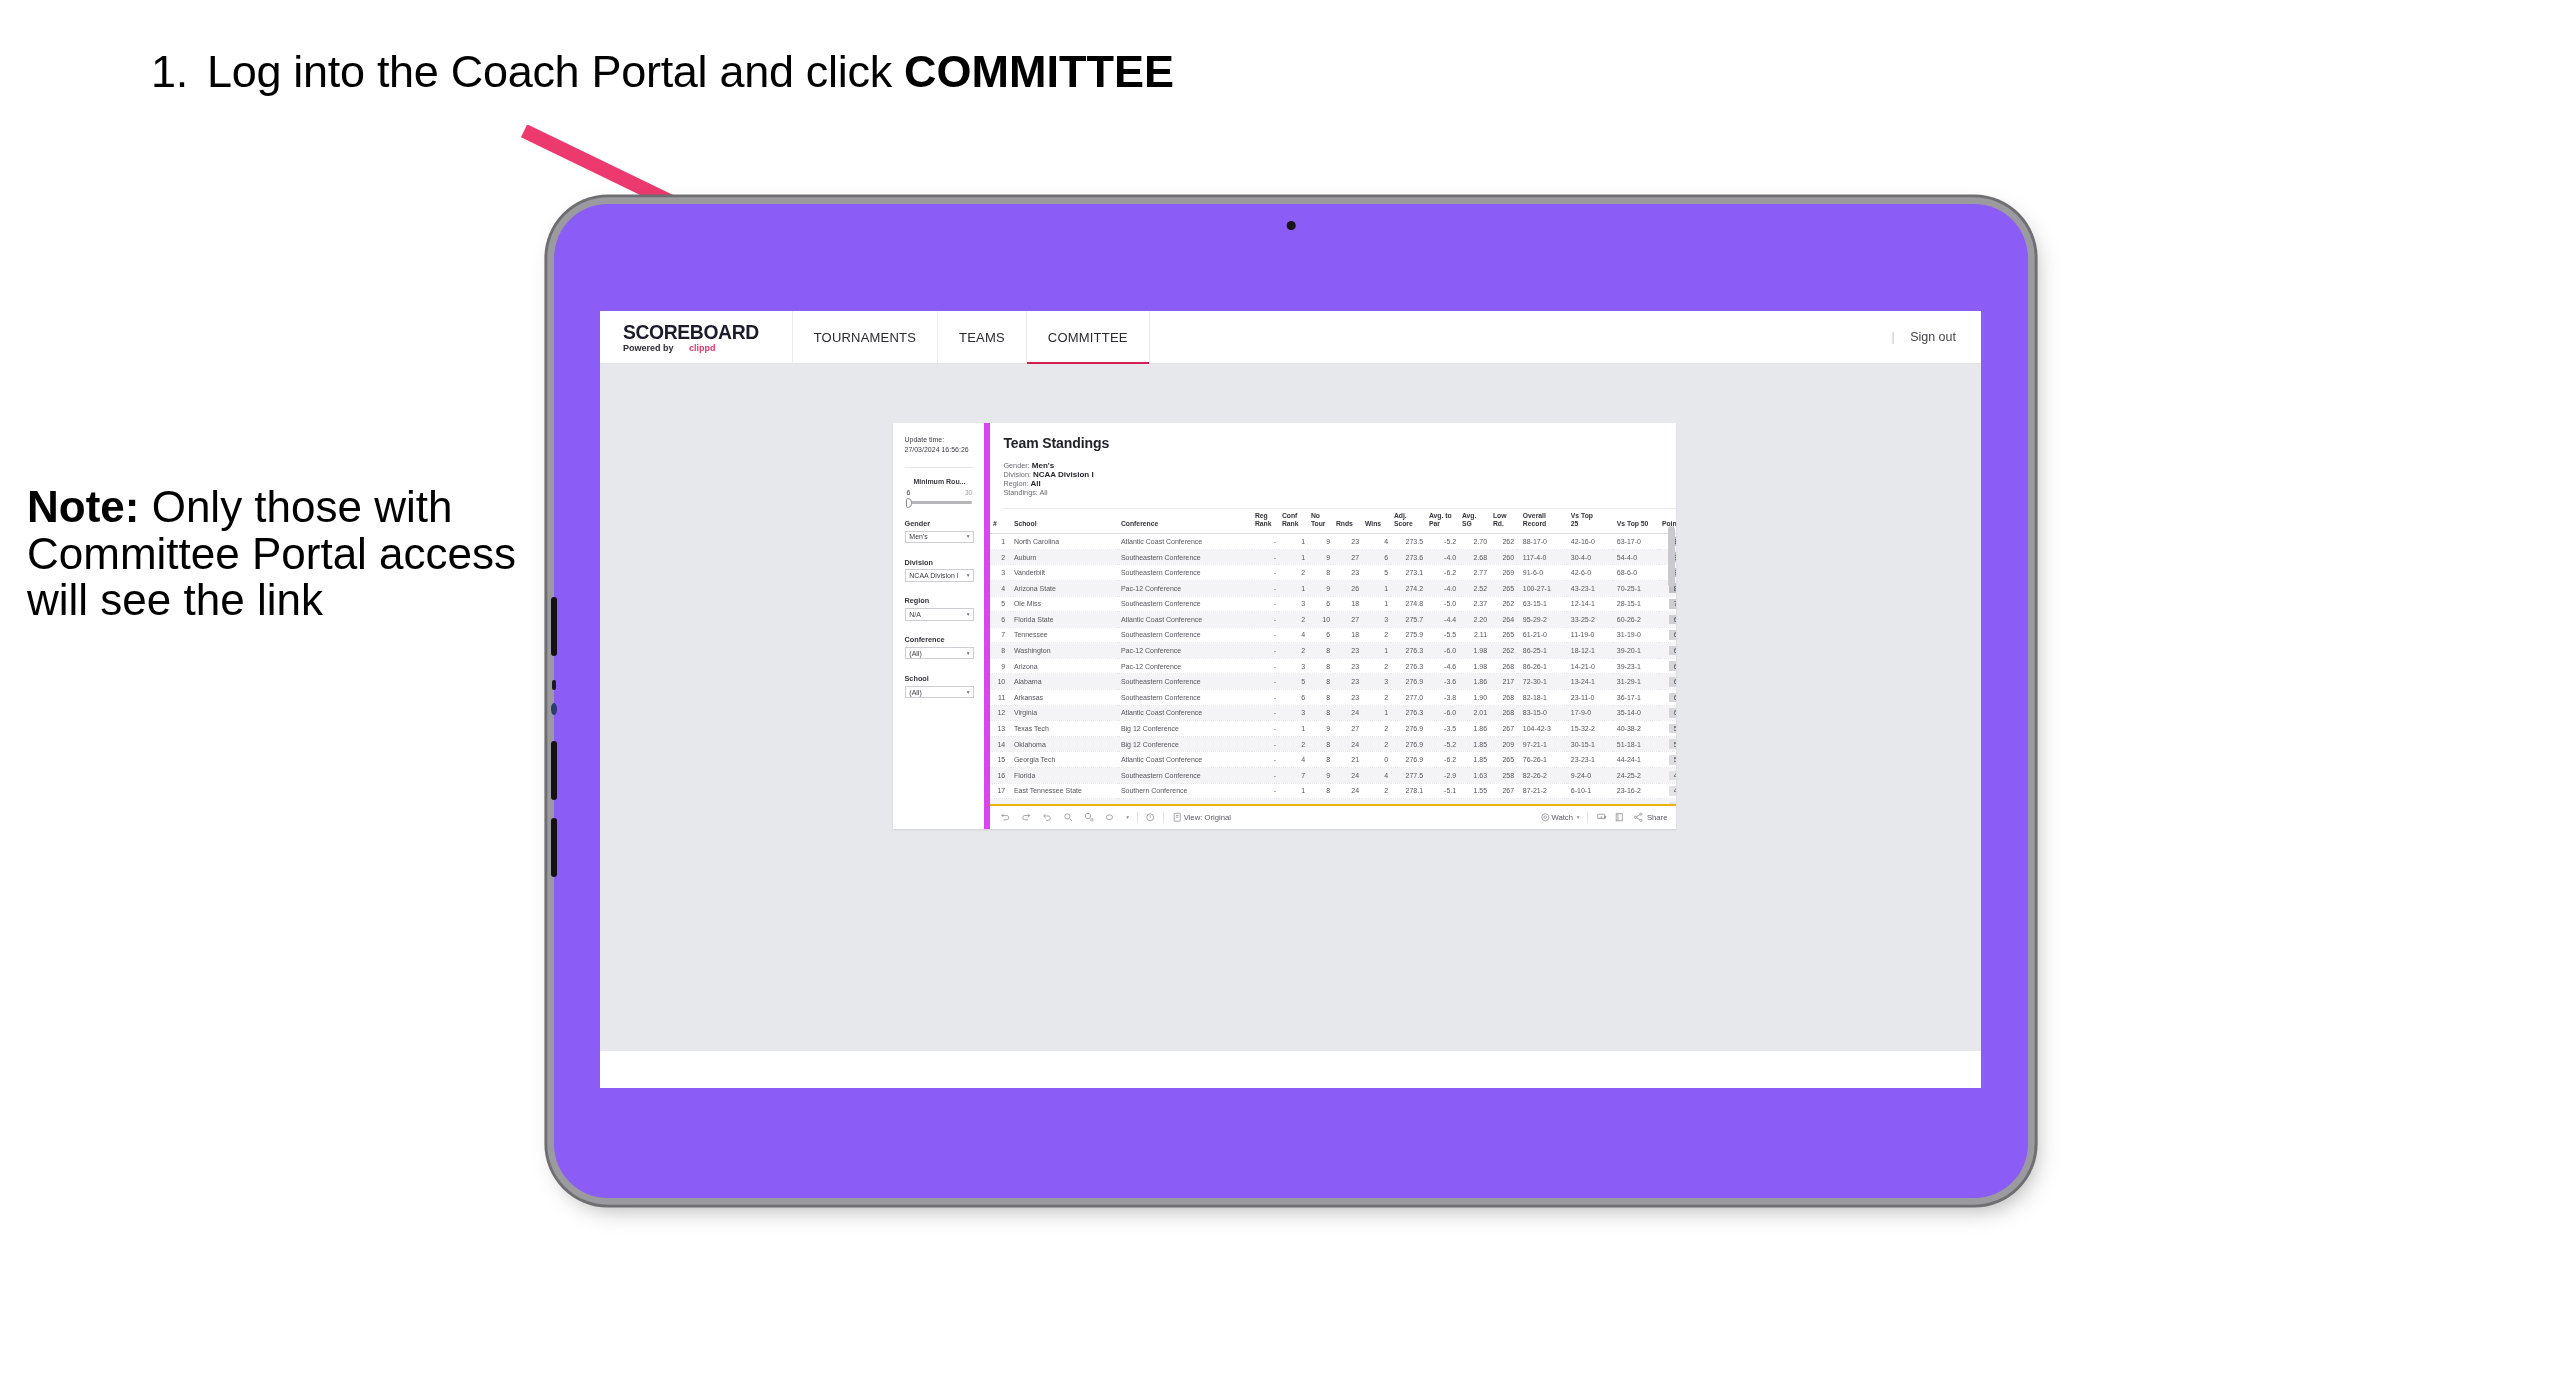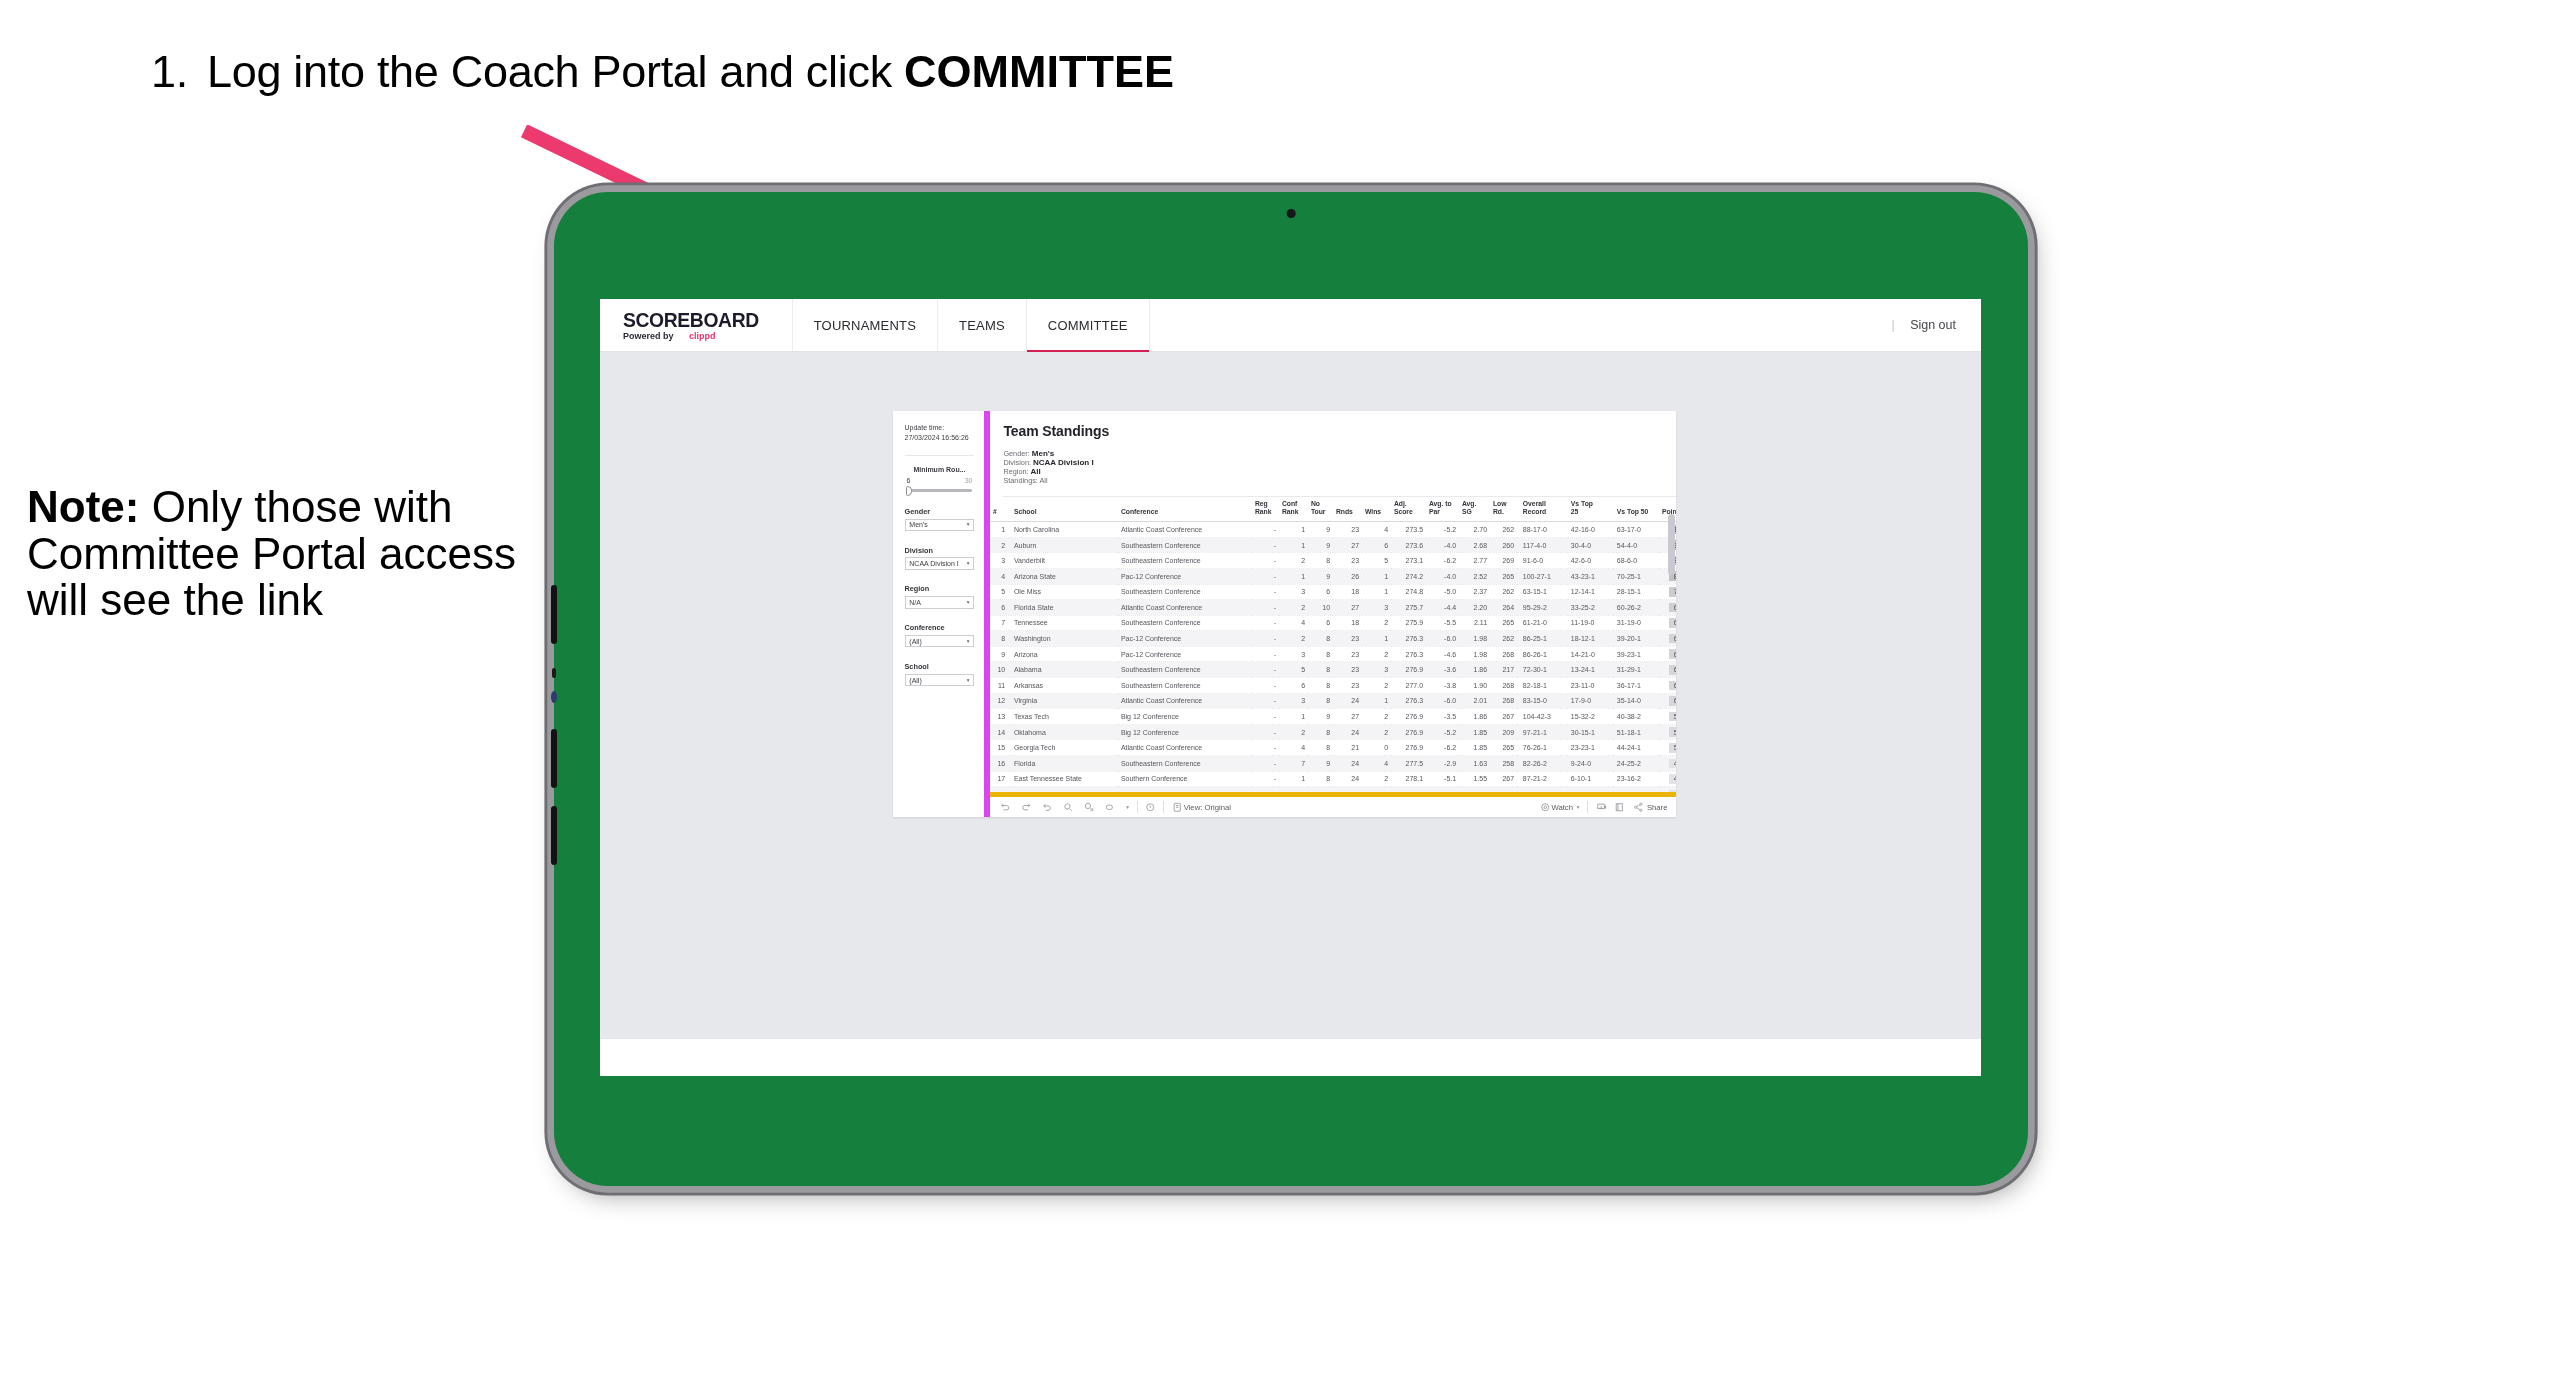--- a/index.html
+++ b/index.html
@@ -39,24 +39,24 @@
   .arrow-svg {
     position: absolute;
     left: 518px; top: 125px;
     width: 537px; height: 249px;
     pointer-events: none;
   }
 
   
   .tablet {
     position: absolute;
-    left: 554px; top: 192px;
+    left: 554px; top: 204px;
     width: 1474px; height: 994px;
     border-radius: 54px;
-    background: #15803d;
+    background: #8b5cf6;
     box-shadow: 0 0 0 6.7px #9a9a9f, 0 0 0 9.6px #6e6e73, 5.8px 9.6px 25px rgba(0,0,0,.35);
   }
   .tablet-btn {
     position: absolute;
     background: #121214;
     border-radius: 3.8px;
   }
   .btn-vol-a { left: -2.9px; top: 393px;  width: 5.8px; height: 59px; }
   .btn-vol-b { left: -2.9px; top: 537px;  width: 5.8px; height: 59px; }
   .btn-vol-c { left: -2.9px; top: 614px;  width: 5.8px; height: 59px; }
@@ -308,21 +308,21 @@
     position: absolute;
     right: 1px; top: 17px;
     width: 6.7px; height: 61px;
     background: #c9c9cf;
     border-radius: 3.8px;
   }
 
   
   .viz-toolbar {
     height: 25px;
-    border-top: 5px solid #eab308;
+    border-top: 2px solid #eab308;
     display: flex;
     align-items: center;
     padding: 0 8.6px;
     font-size: 7.7px;
     color: #6e6e76;
     background: #ffffff;
   }
   .tb-group { display: flex; align-items: center; gap: 8.6px; }
   .tb-icon {
     width: 12.5px; height: 12.5px;

